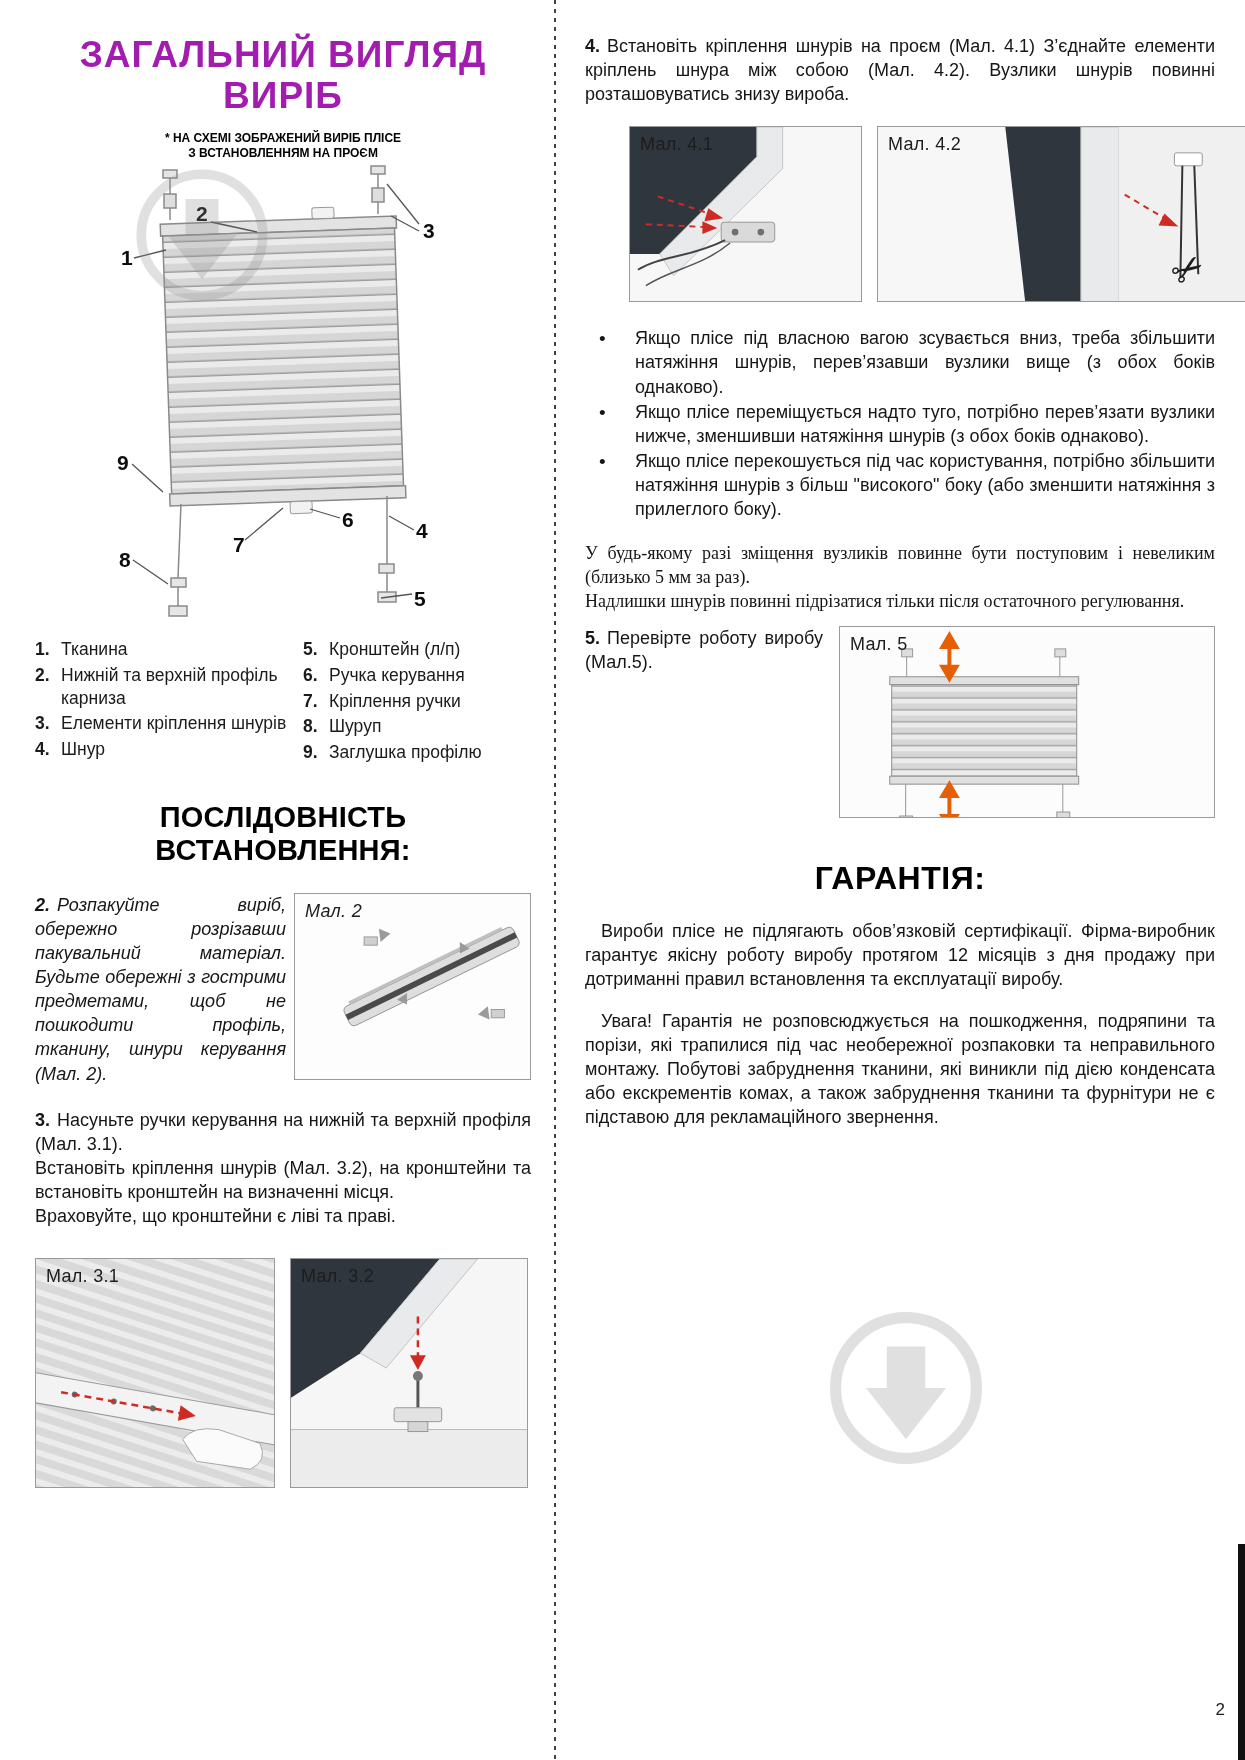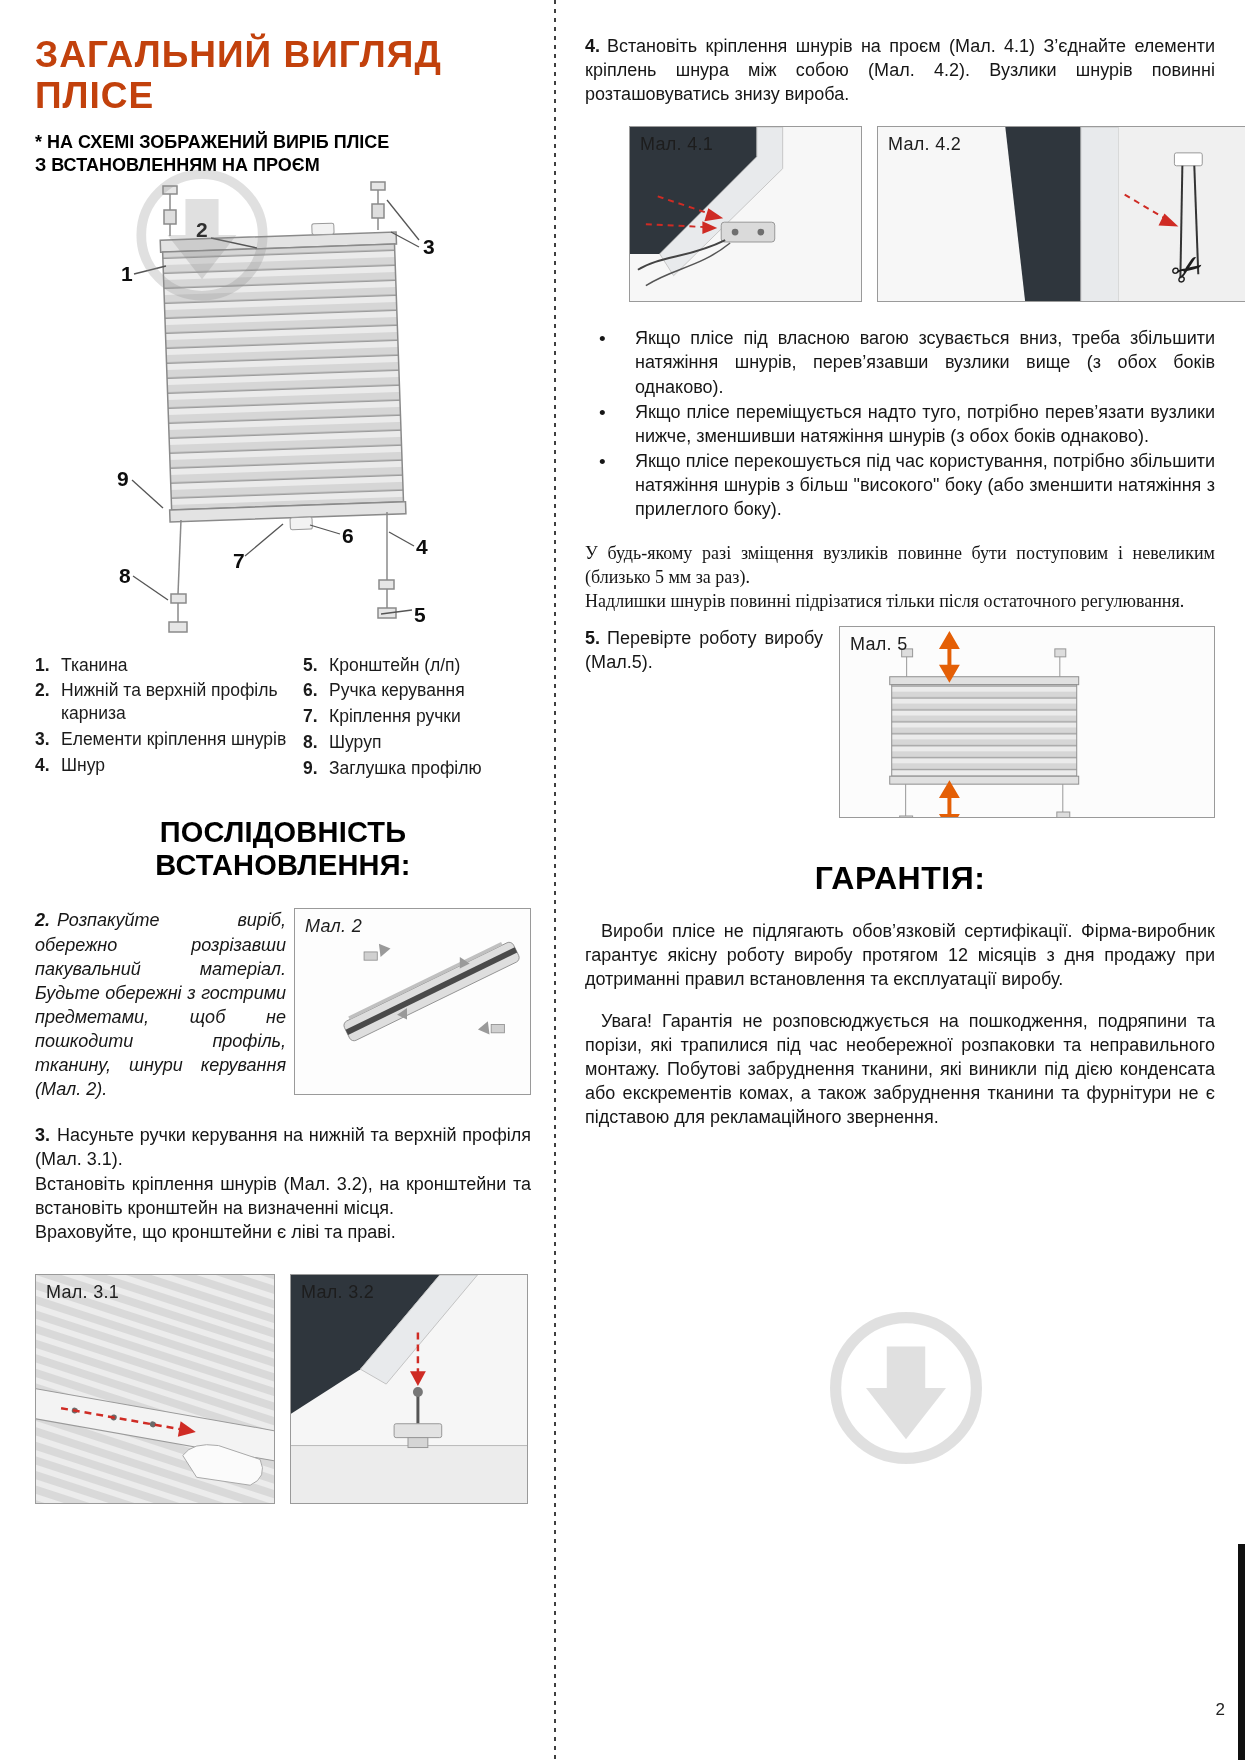--- a/index.html
+++ b/index.html
@@ -13,22 +13,22 @@
 
   
   .divider {
     position:absolute; left:554px; top:0; width:2px; height:1760px;
     background:repeating-linear-gradient(#3f3f3f 0 4px, transparent 4px 9px);
   }
 
   .col-left  { position:absolute; left:35px;  top:34px; width:496px; }
   .col-right { position:absolute; left:585px; top:34px; width:630px; }
 
-  .main-title { text-align:left; font-weight:bold; font-size:37px; line-height:1.12; letter-spacing:1px; color:#c2410c; }
-  .subtitle   { margin-top:14px; font-weight:bold; font-size:18px; line-height:1.3; color:#000; }
+  .main-title { text-align:center; font-weight:bold; font-size:37px; line-height:1.12; letter-spacing:1px; color:#a21caf; }
+  .subtitle   { margin-top:14px; text-align:center; font-weight:bold; font-size:12px; line-height:1.3; color:#000; }
 
   .diagram { position:relative; margin-top:2px; width:496px; height:466px; }
   .diagram svg { display:block; width:100%; height:100%; }
 
   .legend { display:flex; margin-top:8px; }
   .legend-col1 { width:268px; }
   .legend-col2 { width:228px; }
   .legend-item { display:flex; font-size:17.5px; line-height:1.3; margin-bottom:3px; }
   .lnum { font-weight:bold; width:26px; flex-shrink:0; }
 
@@ -87,21 +87,21 @@
 </head>
 <body>
 
 <div class="page">
   <div class="divider"></div>
 
   <div class="col-left">
 
     <h1 class="main-title">
       <div>ЗАГАЛЬНИЙ ВИГЛЯД</div>
-      <div>ПЛІСЕ</div>
+      <div>ВИРІБ</div>
     </h1>
 
     <div class="subtitle">
       <div>* НА СХЕМІ ЗОБРАЖЕНИЙ ВИРІБ ПЛІСЕ</div>
       <div>З ВСТАНОВЛЕННЯМ НА ПРОЄМ</div>
     </div>
 
     <div class="diagram">
       <svg viewBox="0 0 496 466">
         <defs>

